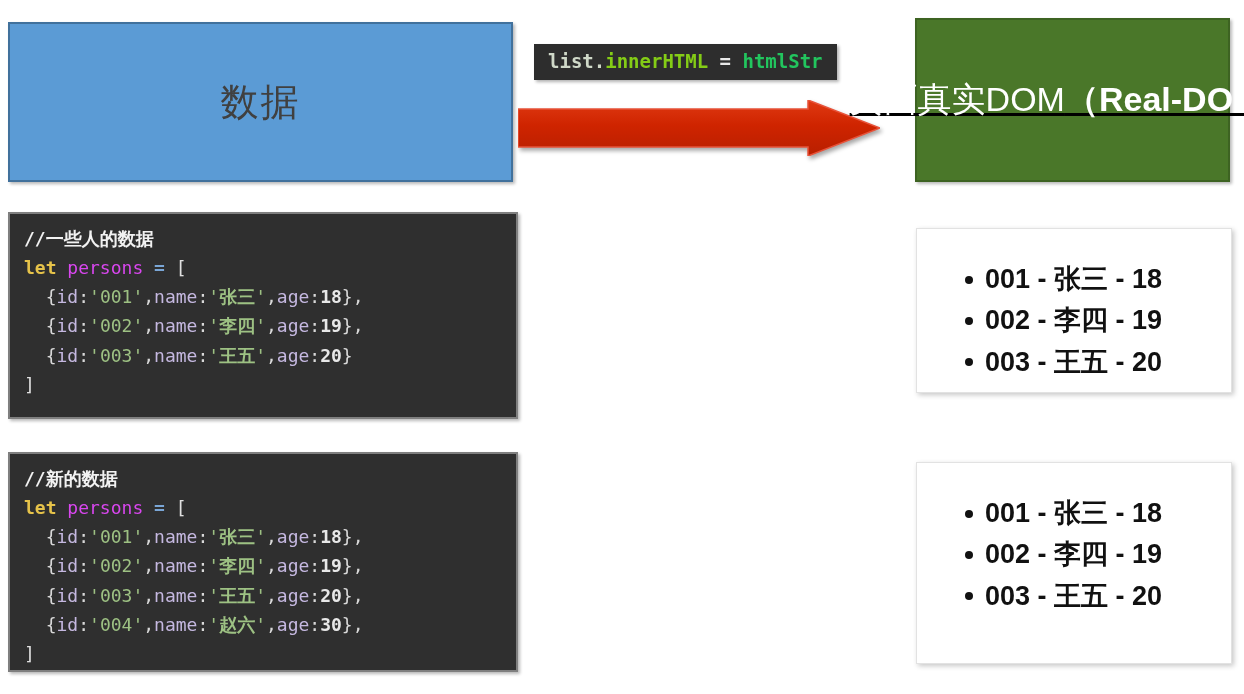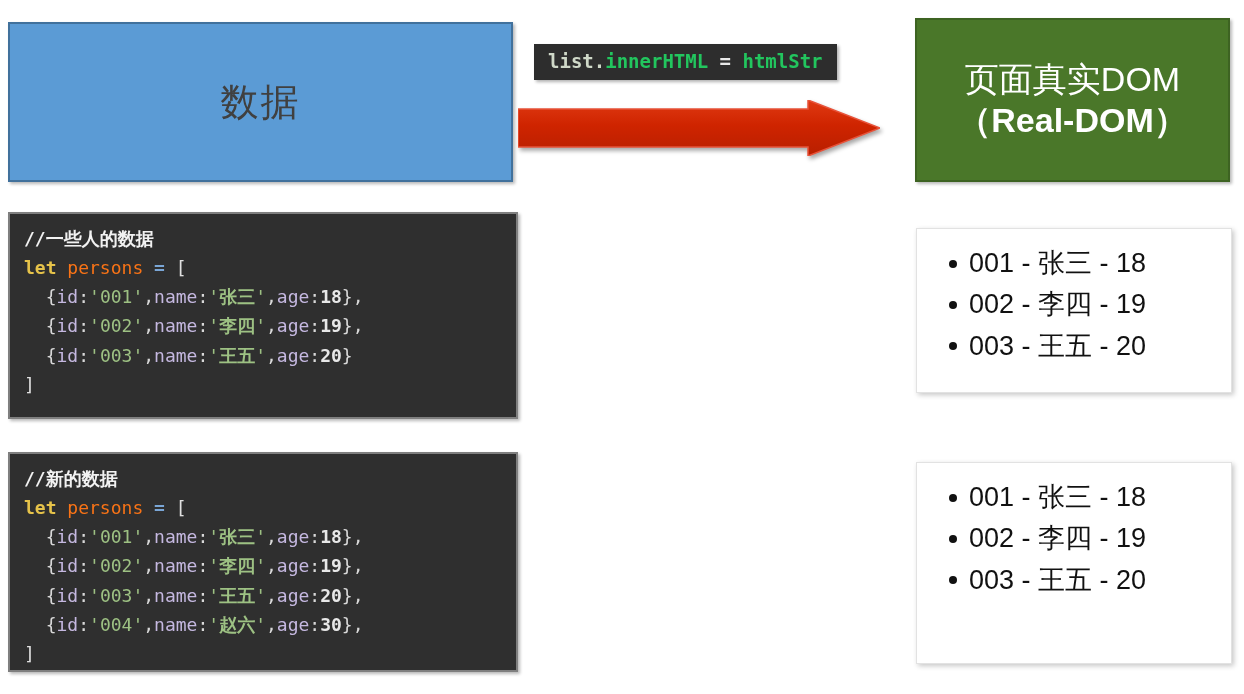--- a/index.html
+++ b/index.html
@@ -46,24 +46,25 @@
   .green-box {
     position: absolute;
     left: 915px;
     top: 18px;
     width: 315px;
     height: 164px;
     background: #4a7729;
     border: 2px solid #3d6322;
     box-sizing: border-box;
     display: flex;
-    flex-direction: column;
+    flex-direction: row;
     align-items: center;
     justify-content: center;
     box-shadow: 2px 2px 3px rgba(0,0,0,0.28);
+    text-decoration: underline;
   }
   .green-box-line {
     color: #ffffff;
     font-size: 34px;
     line-height: 1.22;
     white-space: nowrap;
   }
   .green-box-line.bold {
     font-weight: bold;
   }
@@ -75,21 +76,21 @@
     top: 44px;
     padding: 6px 14px 8px 14px;
     background: #2d2d2d;
     font-family: "DejaVu Sans Mono", "Liberation Mono", monospace;
     font-size: 19px;
     font-weight: bold;
     white-space: nowrap;
     box-shadow: 2px 2px 3px rgba(0,0,0,0.3);
   }
   .tok-plain  { color: #cfd8c8; margin-top: 36px; }
-  .tok-prop   { color: #22c55e; }
+  .tok-prop   { color: #84cc16; }
   .tok-eq     { color: #e8e8e8; }
   .tok-var    { color: #22c55e; }
 
   
   .arrow {
     position: absolute;
     left: 518px;
     top: 100px;
     width: 362px;
     height: 56px;
@@ -108,21 +109,21 @@
     font-size: 18px;
     line-height: 1.62;
     white-space: pre;
     overflow: hidden;
   }
   #code-block-1 { left: 8px; top: 212px; width: 510px; height: 207px; }
   #code-block-2 { left: 8px; top: 452px; width: 510px; height: 220px; }
 
   .c-comment { color: #f2f2f2; font-weight: bold; }
   .c-kw      { color: #e6c34a; font-weight: bold; }
-  .c-ident   { color: #f97316; }
+  .c-ident   { color: #d946ef; }
   .c-op      { color: #7aa6d6; font-weight: bold; }
   .c-punct   { color: #d9d9d9; }
   .c-key     { color: #c5b8e0; }
   .c-str     { color: #9dc183; }
   .c-strcjk  { color: #9dc183; font-weight: bold; margin-top: 48px; }
   .c-num     { color: #e8e8e8; font-weight: bold; margin-top: 47px; }
   .c-bracket { color: #e0e0e0; }
 
   
   .dom-box {
@@ -130,23 +131,24 @@
     background: #ffffff;
     border: 1px solid #e2e2e2;
     box-sizing: border-box;
     box-shadow: 2px 2px 5px rgba(0,0,0,0.22);
     padding: 14px 10px 14px 26px;
   }
   #dom-box-1 { left: 916px; top: 228px; width: 316px; height: 165px; }
   #dom-box-2 { left: 916px; top: 462px; width: 316px; height: 202px; }
 
   .dom-list {
-    margin: 0;
+    margin: 16px;
     padding: 0 0 0 26px;
     list-style: none;
+    font-weight: bold;
   }
   .dom-list li {
     position: relative;
     color: #111111;
     font-size: 27px;
     line-height: 1.53;
     white-space: nowrap;
   }
   .dom-list li::before {
     content: "";

